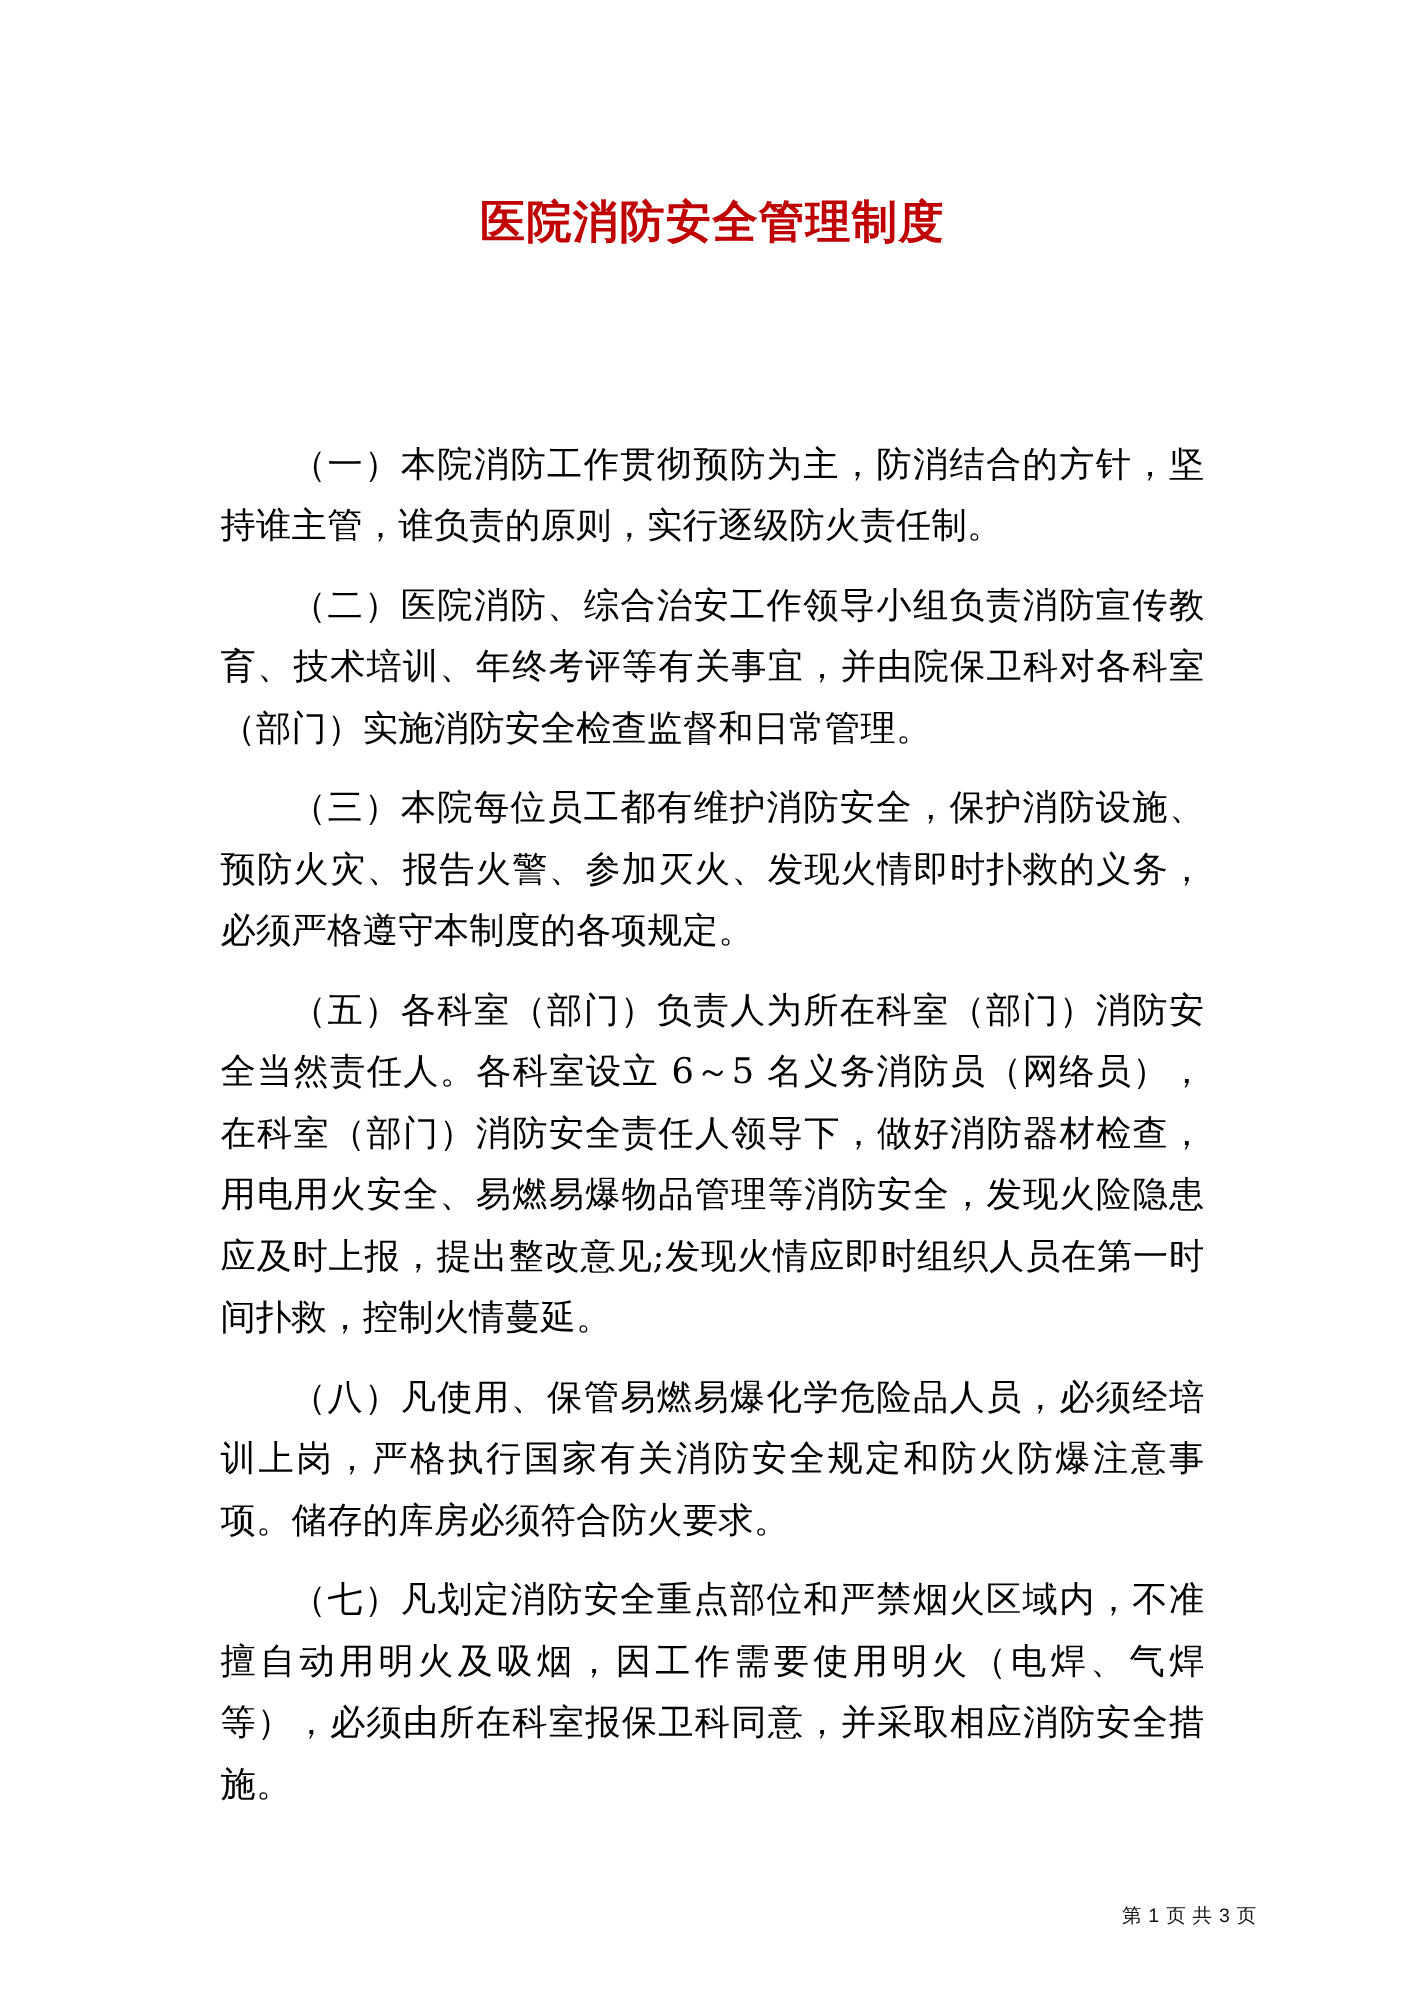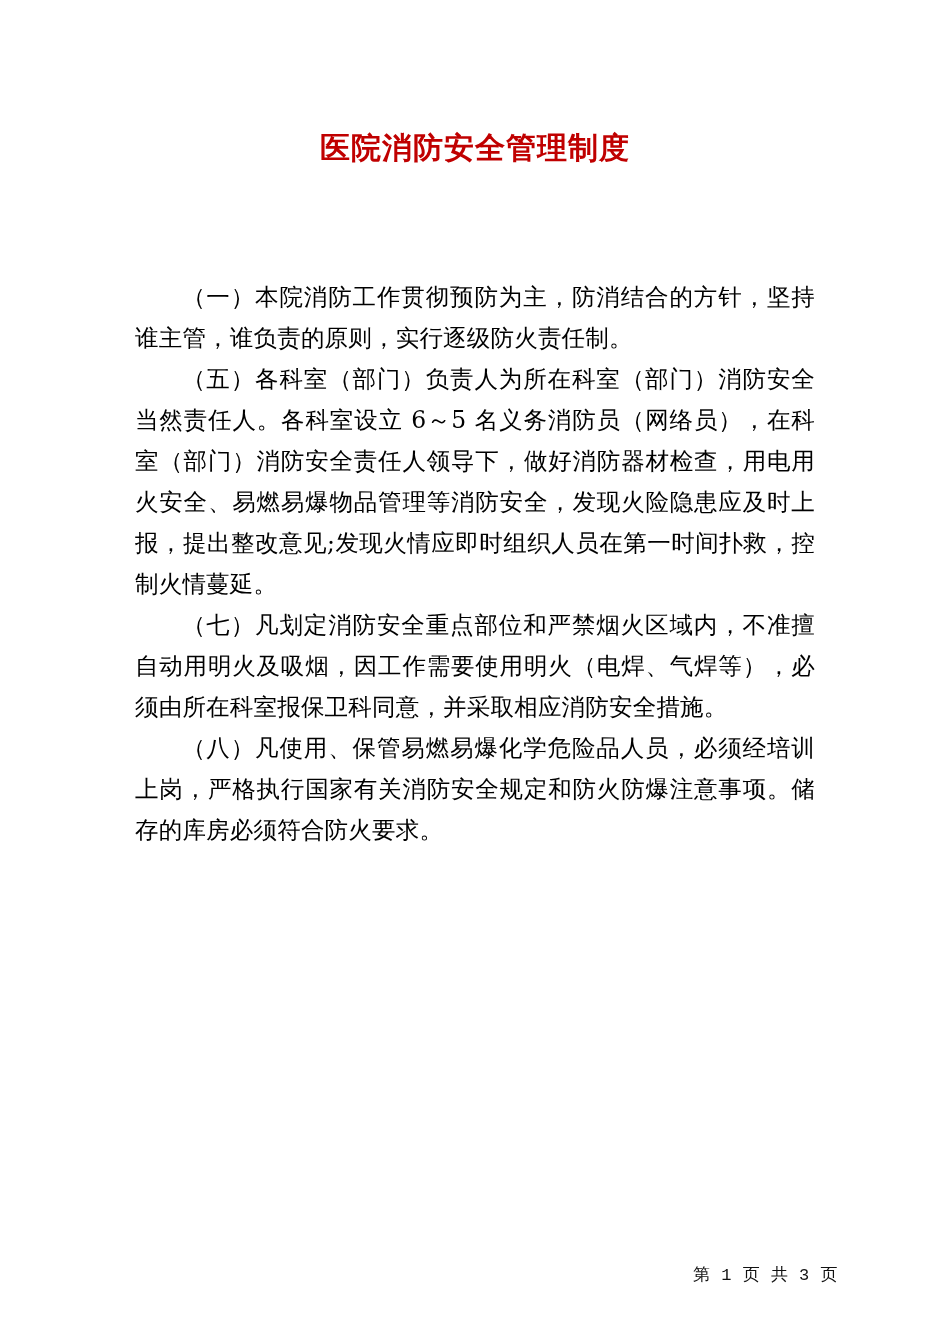--- a/index.html
+++ b/index.html
@@ -32,47 +32,49 @@
     margin: 0;
     padding-top: 128px;
     font-family: "DejaVu Sans", "Liberation Sans", sans-serif;
   }
   .body-wrap {
     margin: 0 auto;
     width: 680px;
     padding-top: 108px;
   }
   p.para {
-    margin: 0;
+    margin: 12px;
     font-size: 23.5px;
     line-height: 41px;
     text-align: justify;
     text-indent: 2em;
     letter-spacing: 0.2px;
     font-family: "DejaVu Serif", "Liberation Serif", serif;
   }
   .footer {
     position: absolute;
     right: 112px;
     bottom: 58px;
-    font-size: 17px;
+    font-size: 13px;
     color: #111;
-    font-family: Liberation Mono, monospace;
+    font-family: Liberation Sans, sans-serif;
     letter-spacing: 0.5px;
   }
 </style>
 </head>
 <body>
 
 <div class="page">
 
   <h1 class="doc-title">医院消防安全管理制度</h1>
 
   <div class="body-wrap">
     <p class="para">（一）本院消防工作贯彻预防为主，防消结合的方针，坚持谁主管，谁负责的原则，实行逐级防火责任制。</p>
+    <p class="para">（二）医院消防、综合治安工作领导小组负责消防宣传教育、技术培训、年终考评等有关事宜，并由院保卫科对各科室（部门）实施消防安全检查监督和日常管理。</p>
+    <p class="para">（三）本院每位员工都有维护消防安全，保护消防设施、预防火灾、报告火警、参加灭火、发现火情即时扑救的义务，必须严格遵守本制度的各项规定。</p>
     <p class="para">（五）各科室（部门）负责人为所在科室（部门）消防安全当然责任人。各科室设立 6～5 名义务消防员（网络员），在科室（部门）消防安全责任人领导下，做好消防器材检查，用电用火安全、易燃易爆物品管理等消防安全，发现火险隐患应及时上报，提出整改意见;发现火情应即时组织人员在第一时间扑救，控制火情蔓延。</p>
+    <p class="para">（八）凡使用、保管易燃易爆化学危险品人员，必须经培训上岗，严格执行国家有关消防安全规定和防火防爆注意事项。储存的库房必须符合防火要求。</p>
     <p class="para">（七）凡划定消防安全重点部位和严禁烟火区域内，不准擅自动用明火及吸烟，因工作需要使用明火（电焊、气焊等），必须由所在科室报保卫科同意，并采取相应消防安全措施。</p>
-    <p class="para">（八）凡使用、保管易燃易爆化学危险品人员，必须经培训上岗，严格执行国家有关消防安全规定和防火防爆注意事项。储存的库房必须符合防火要求。</p>
   </div>
 
   <div class="footer">第 1 页 共 3 页</div>
 
 </div>
 
 </body></html>

